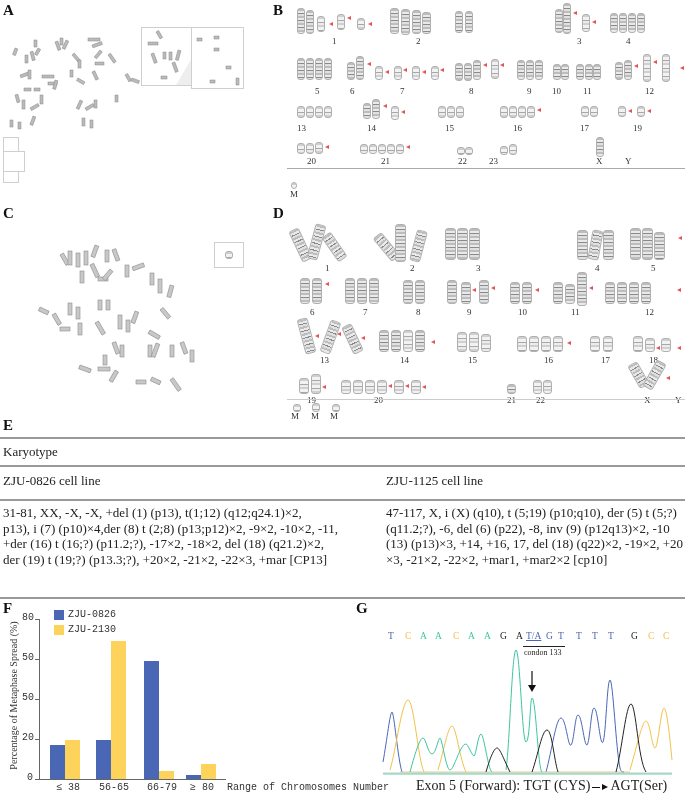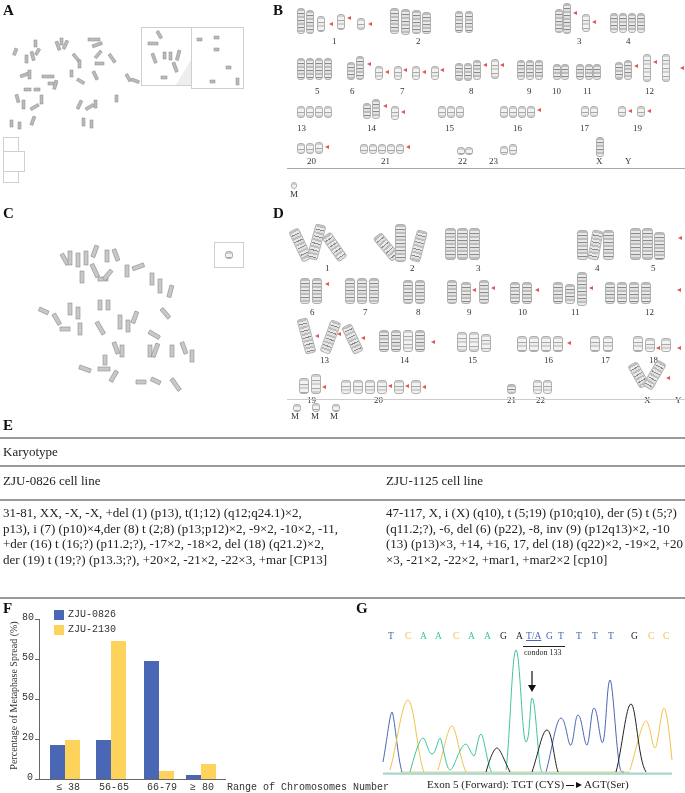--- a/index.html
+++ b/index.html
@@ -512,16 +512,16 @@
     <line x1="20" y1="152" x2="250" y2="152" stroke="#d8c27a" stroke-width="0.8"></line>
 
     <path d="M30,152 C36,130 40,118 43,118 C46,118 48,134 52,134 C56,134 58,118 60,118 C62,118 66,150 70,150 C74,150 80,124 86,124 C88,124 92,136 94,136 C96,136 98,114 101,114 C104,114 108,150 112,152" fill="none" stroke="#3ec6a0" stroke-width="1"></path>
     <path d="M126,150 C130,120 132,30 136,30 C140,30 142,122 146,122 C150,122 150,78 152,78 C156,78 158,150 162,152" fill="none" stroke="#3ec6a0" stroke-width="1"></path>
 
     <path d="M106,152 C110,138 114,128 117,128 C120,128 124,140 130,152" fill="none" stroke="#222" stroke-width="1"></path>
     <path d="M152,152 C158,135 162,110 167,110 C172,110 174,140 178,152" fill="none" stroke="#222" stroke-width="1"></path>
     <path d="M236,152 C242,130 246,84 251,84 C256,84 258,140 266,152" fill="none" stroke="#222" stroke-width="1"></path>
     <line x1="3" y1="154" x2="292" y2="154" stroke="#3ec6a0" stroke-width="0.8"></line>
   </svg>
-  <div class="abs" style="left:47px;top:158px;font-size:11px;color:#222;white-space:nowrap;">
+  <div class="abs" style="left:36px;top:158px;font-size:14px;color:#222;white-space:nowrap;">
     <span>Exon 5 (Forward): TGT (CYS)</span><span style="display:inline-block;position:relative;top:-2px;margin:0 2px;width:8px;height:1px;background:#111;"></span><span style="display:inline-block;width:0;height:0;border-top:3px solid transparent;border-bottom:3px solid transparent;border-left:6px solid #111;position:relative;top:0px;margin-right:2px;"></span><span>AGT(Ser)</span>
   </div>
 </div>
 
 </body></html>

